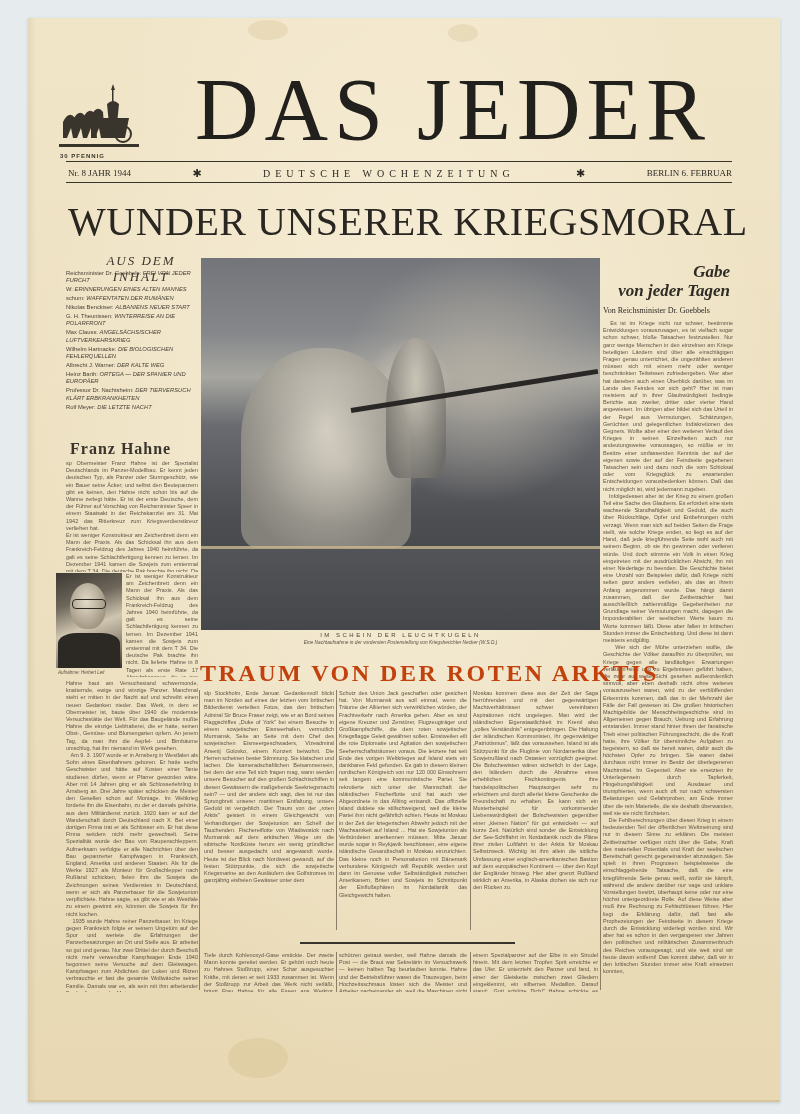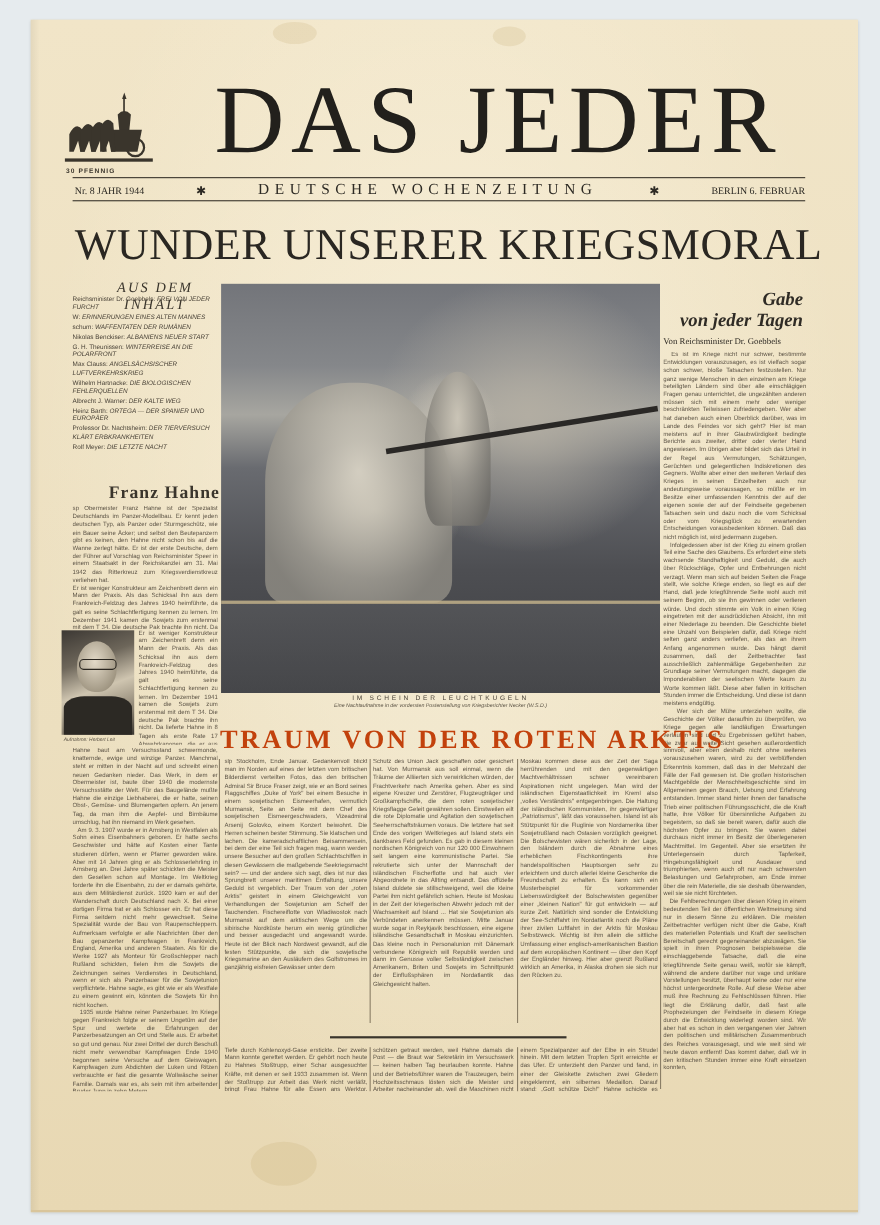--- a/index.html
+++ b/index.html
@@ -20,33 +20,33 @@
   }
   .fold { position:absolute; left:0; top:0; width:8px; height:100%; background:linear-gradient(90deg,rgba(0,0,0,0.06),rgba(0,0,0,0)); }
 
   
   .logo { position:absolute; left:57px; top:82px; width:82px; height:68px; }
   .price { position:absolute; left:60px; top:153px; font-family:"Liberation Sans", sans-serif; font-size:6px; letter-spacing:1px; font-weight:bold; color:#3a352c; }
   .title { position:absolute; left:195px; top:66px; width:560px; font-size:88px; letter-spacing:6px; line-height:1; color:#22201c; font-weight:normal; }
   .rule1 { position:absolute; left:66px; top:161px; width:666px; height:1px; background:#3a352c; }
   .rule2 { position:absolute; left:66px; top:182px; width:666px; height:1px; background:#3a352c; }
   .strip { position:absolute; left:68px; top:165px; width:664px; height:16px; display:flex; align-items:center; justify-content:space-between; font-size:9px; color:#2d2a24; }
-  .strip .mid { letter-spacing:5px; font-size:14px; }
+  .strip .mid { letter-spacing:5px; font-size:10px; }
   .strip .star { font-size:11px; }
 
   .headline { position:absolute; left:68px; top:198px; width:666px; font-size:40px; letter-spacing:0.5px; color:#2a2722; white-space:nowrap;text-align:right; }
 
   
   .inhalt-title { position:absolute; left:84px; top:253px; width:114px; text-align:center; font-style:italic; font-size:13px; letter-spacing:2px; color:#3a352c; }
   .inhalt-list { position:absolute; left:66px; top:270px; width:132px; font-family:"Liberation Sans", sans-serif; font-size:5.8px; line-height:7.4px; color:#4a4338; }
   .inhalt-list div { margin-bottom:1.5px; }
   .inhalt-list .it { font-style:italic; text-transform:uppercase; }
   .vline { position:absolute; width:1px; background:#8a7e66; }
 
-  .hahne-title { position:absolute; left:70px; top:440px; width:130px; text-align:right; font-size:16px; letter-spacing:1px; font-weight:bold; color:#3a352c; }
+  .hahne-title { position:absolute; left:70px; top:440px; width:130px; text-align:left; font-size:16px; letter-spacing:1px; font-weight:bold; color:#3a352c; }
   .body-text { position:absolute; font-family:"Liberation Sans", sans-serif; font-size:5.5px; line-height:7.2px; color:#5d5446; text-align:justify; overflow:hidden; }
   .portrait { position:absolute; left:56px; top:573px; width:66px; height:95px; background:linear-gradient(160deg,#3c3833 0%,#6d665a 30%,#cfc5b0 55%,#8a8170 80%,#3a3630 100%); }
   .portrait .head { position:absolute; left:14px; top:10px; width:36px; height:46px; border-radius:50% 50% 45% 45%; background:radial-gradient(ellipse at 45% 40%, #e3dac8, #9a907c 80%); }
   .portrait .glasses { position:absolute; left:16px; top:26px; width:32px; height:8px; border:1px solid #2a2620; border-radius:4px; }
   .portrait .suit { position:absolute; left:2px; top:60px; width:62px; height:35px; background:#2c2924; border-radius:30% 30% 0 0; }
   .portrait-caption { position:absolute; left:58px; top:670px; font-size:4.5px; font-family:"Liberation Sans", sans-serif; color:#5a5244; font-style:italic; }
 
   
   .photo { position:absolute; left:201px; top:258px; width:399px; height:372px; overflow:hidden;
     background:

